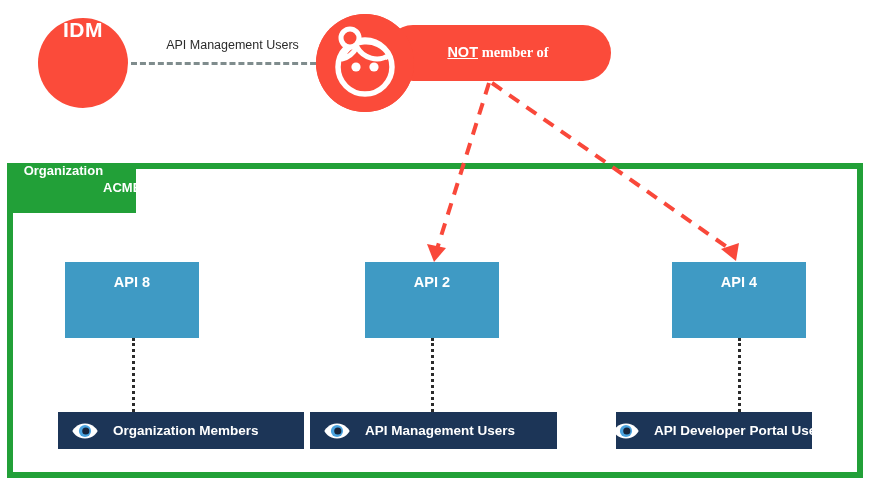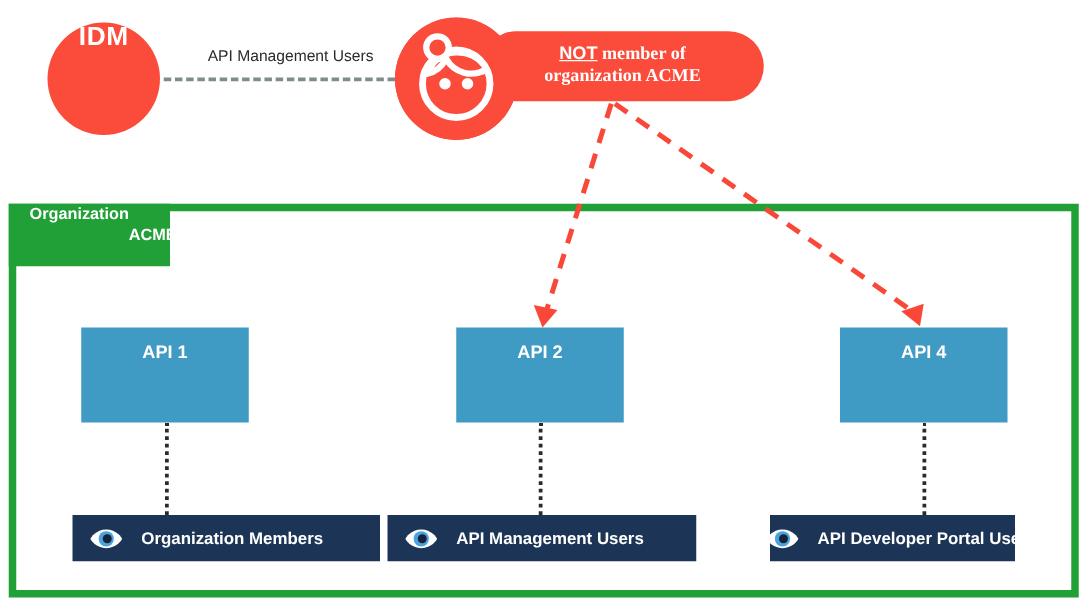--- a/index.html
+++ b/index.html
@@ -175,21 +175,20 @@
   <div class="abs" id="idm-circle">
     <span class="label">IDM</span>
   </div>
 
   <div class="abs" id="idm-link-line"></div>
   <div class="abs" id="idm-link-label">API Management Users</div>
 
   <div class="abs" id="not-member-pill">
     <div class="pill-text">
       <span class="emph">NOT</span><span class="normal"> member of</span><br>
-      <span class="normal">organization ACME</span>
     </div>
   </div>
 
   <div class="abs" id="user-avatar">
     <svg width="98" height="98" viewBox="0 0 98 98">
       <circle cx="49" cy="49" r="49" fill="#fb4b3a"></circle>
 
       <circle cx="49" cy="53" r="27" fill="none" stroke="#ffffff" stroke-width="5.5"></circle>
 
       <circle cx="40" cy="53" r="4.6" fill="#ffffff"></circle>
@@ -202,21 +201,21 @@
     </svg>
   </div>
 
   <div class="abs" id="org-box"></div>
   <div class="abs" id="org-tab">
     <span class="ln1">Organization</span>
     <span class="ln2">ACME</span>
   </div>
 
   <div class="abs api-box" id="api-box-1">
-    <span>API 1</span>
+    <span>API 8</span>
   </div>
   <div class="abs api-box" id="api-box-2">
     <span>API 2</span>
   </div>
   <div class="abs api-box" id="api-box-3">
     <span>API 4</span>
   </div>
 
   <div class="abs v-dotted" id="v-dotted-1"></div>
   <div class="abs v-dotted" id="v-dotted-2"></div>

